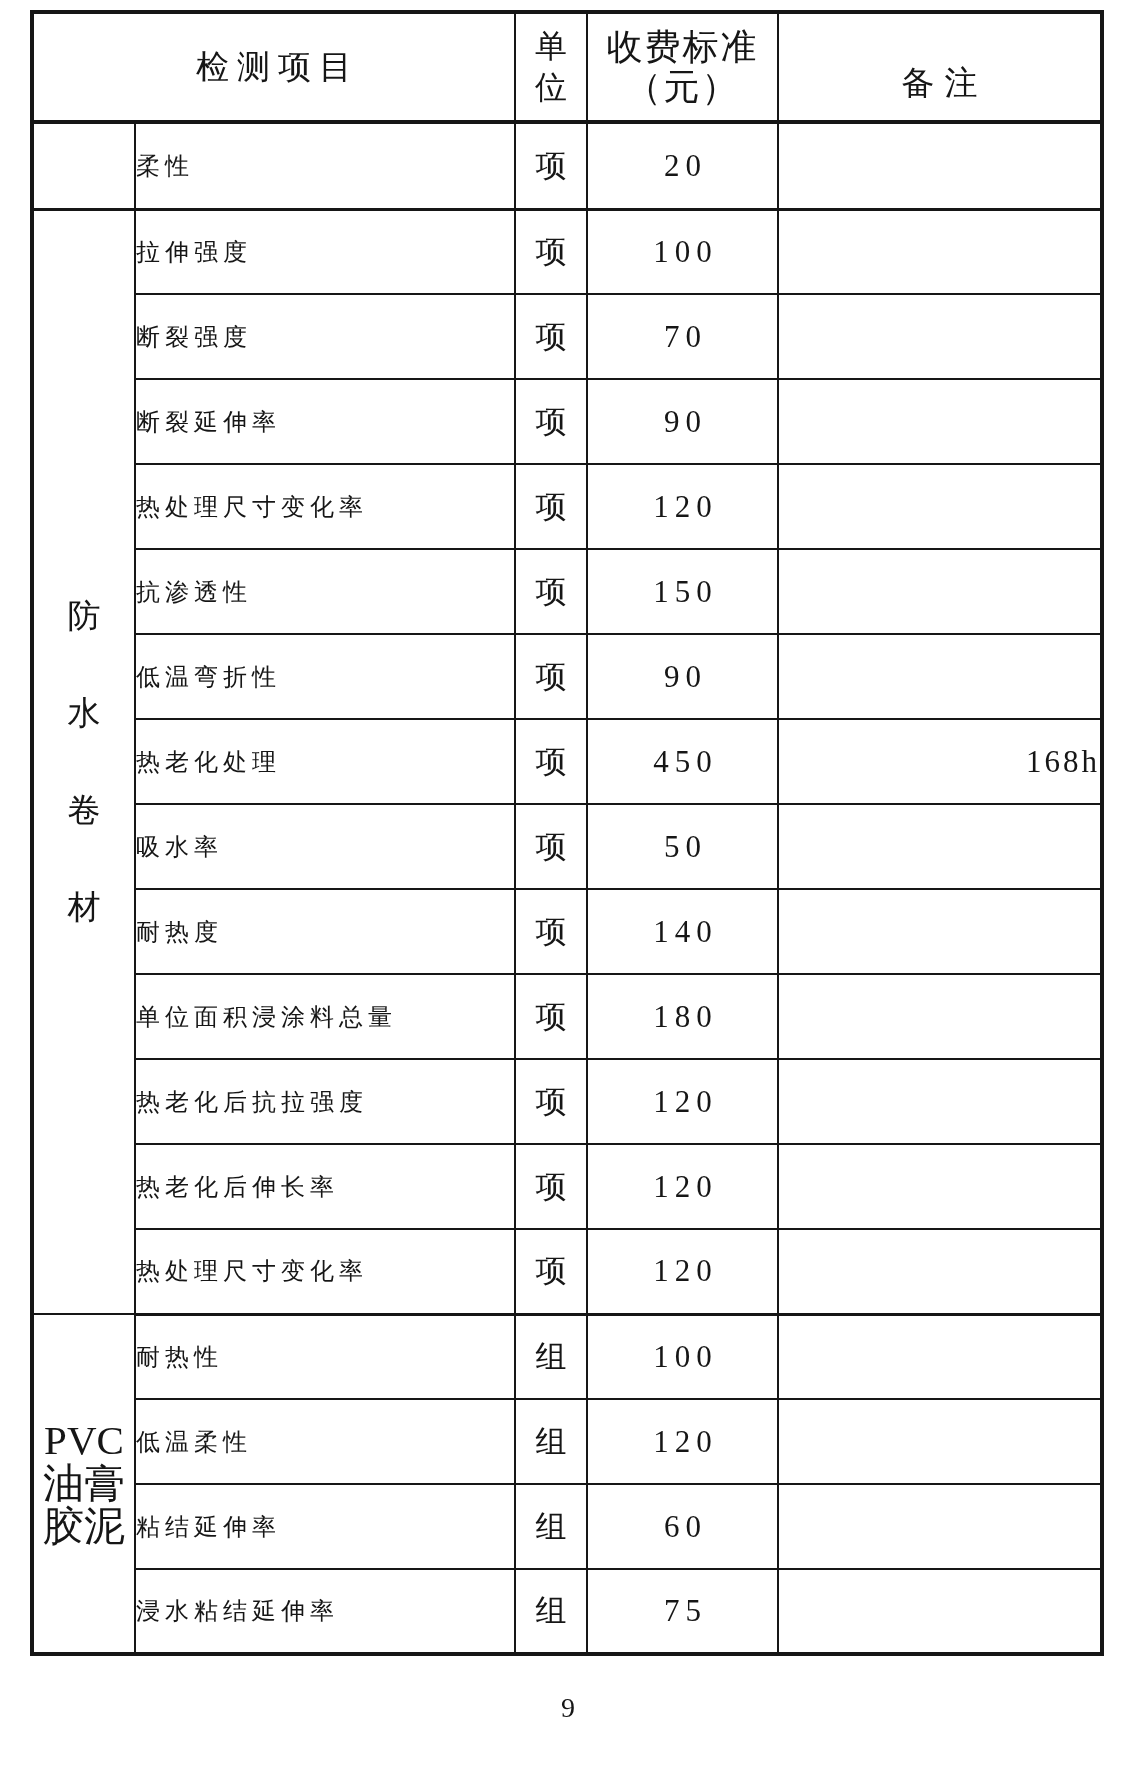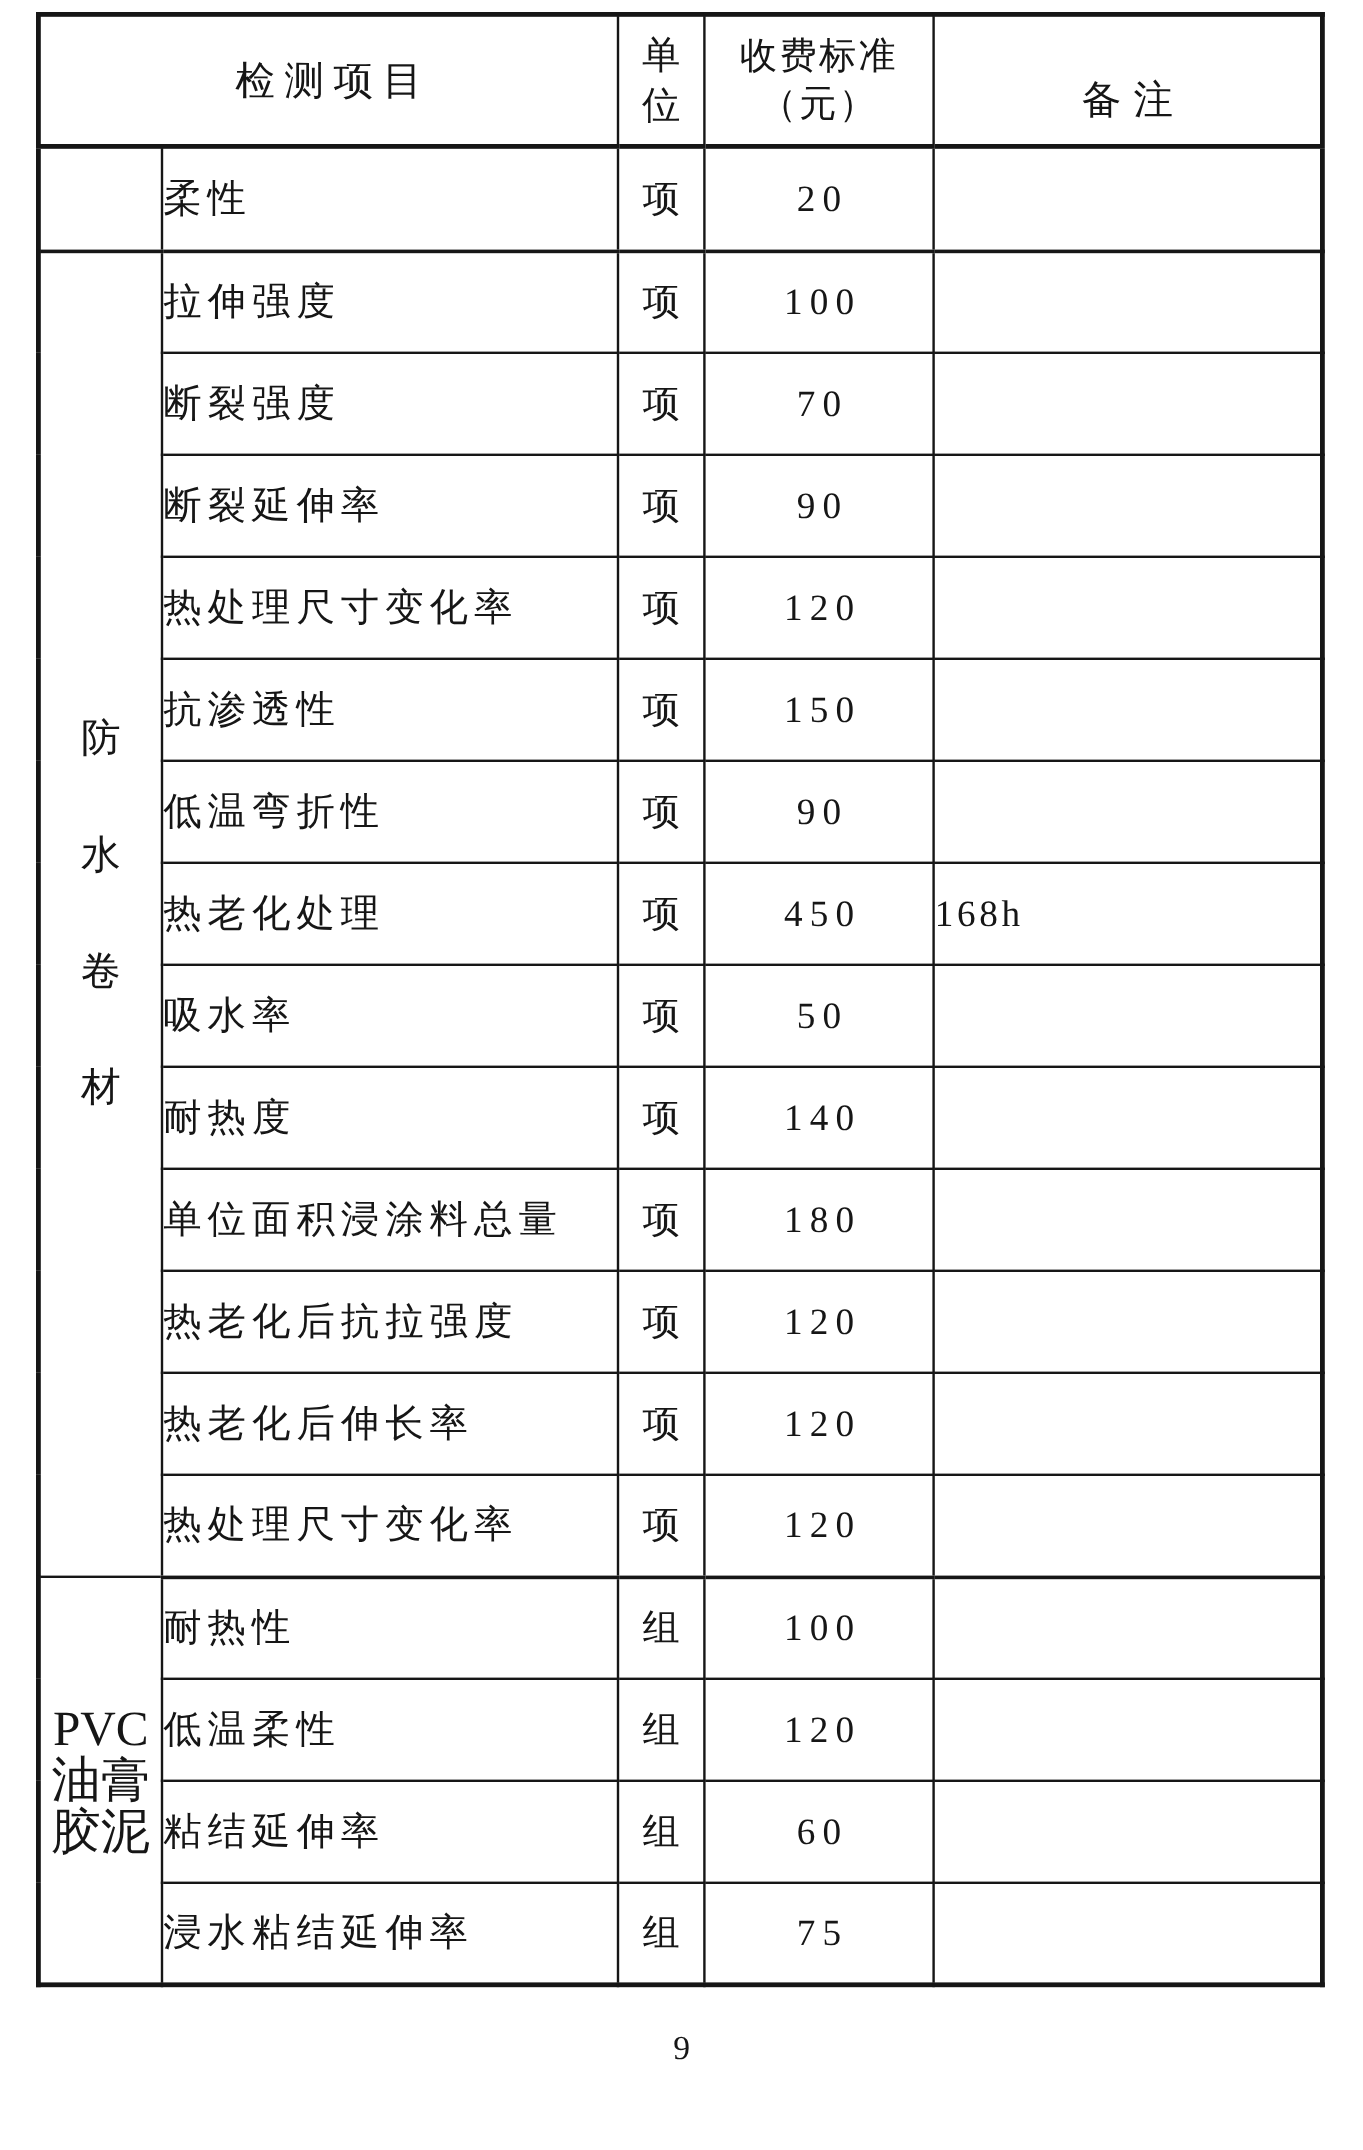--- a/index.html
+++ b/index.html
@@ -50,41 +50,41 @@
   }
   .th .center-block { text-indent: 8px; } 
   .unit-hdr {
     width: 36px;
     margin: 12px auto;
     line-height: 41px;
     font-size: 32px;
     letter-spacing: 0;
     text-align: center;
   }
-  .fee-hdr { line-height: 40px; font-size: 31px; letter-spacing: 2px; text-align: center; }
+  .fee-hdr { line-height: 40px; font-size: 36px; letter-spacing: 2px; text-align: center; }
   .remark-hdr { letter-spacing: 10px; text-indent: 10px; margin-top: 33px; }
 
   td.item {
     text-align: left;
     padding-left: 23px;
-    font-size: 32px;
+    font-size: 24px;
     letter-spacing: 5px;
   }
   td.unit {
     text-align: center;
     font-size: 31px;
   }
   td.fee {
     text-align: center;
     font-size: 31px;
     letter-spacing: 6px;
     text-indent: 6px;
   }
   td.remark {
-    text-align: left;
+    text-align: right;
     padding-left: 16px;
     font-size: 31px;
     letter-spacing: 3px;
   }
   td.cat { text-align: center; }
   .cat-vert div {
     line-height: 97px;
     font-size: 33px;
     text-align: center;
   }

